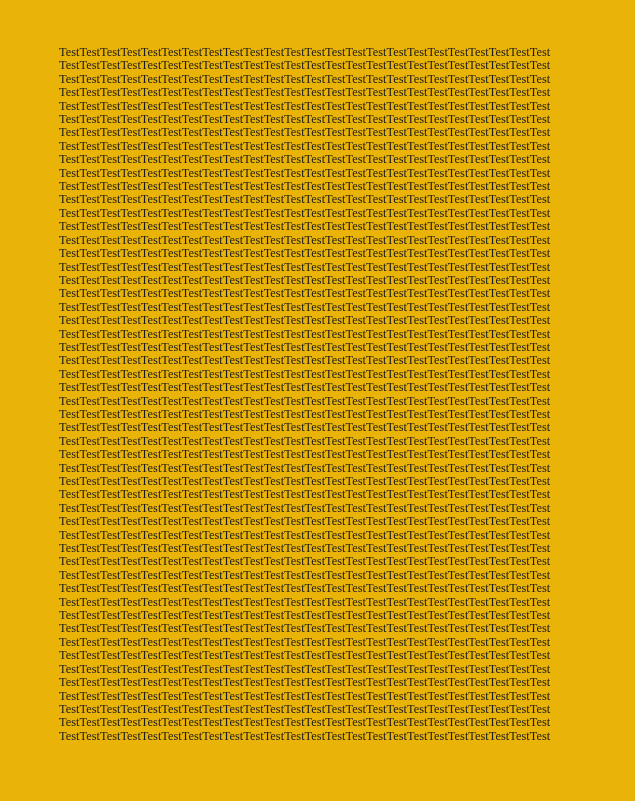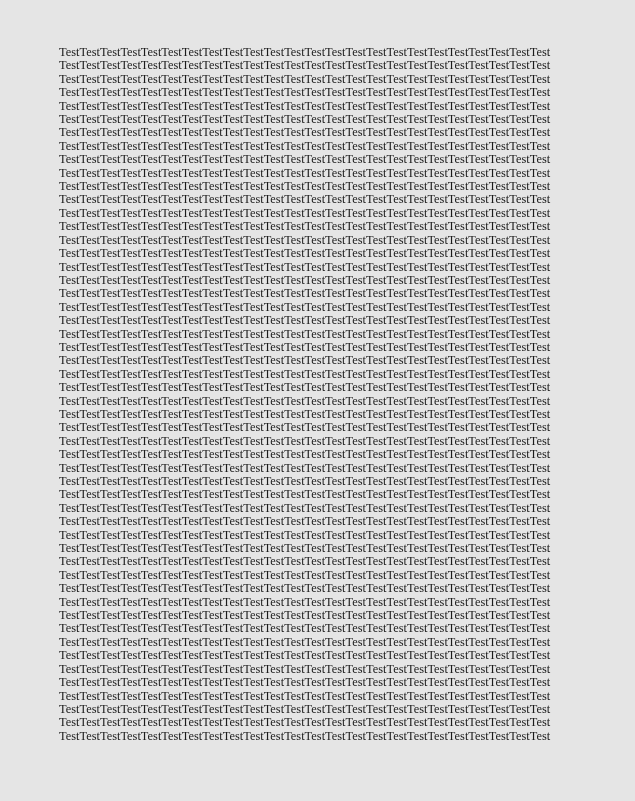--- a/index.html
+++ b/index.html
@@ -25,21 +25,21 @@
     white-space: nowrap;
     font-weight: normal;
   }
   .text-line {
     height: 13.42px;
   }
 </style>
 </head>
 <body>
 
-<div class="page" style="background: #e5e5e5;">
+<div class="page" style="background: #eab308;">
   <div class="text-block" style="color: rgb(27, 27, 27);">
       <div class="text-line">TestTestTestTestTestTestTestTestTestTestTestTestTestTestTestTestTestTestTestTestTestTestTestTest</div>
       <div class="text-line">TestTestTestTestTestTestTestTestTestTestTestTestTestTestTestTestTestTestTestTestTestTestTestTest</div>
       <div class="text-line">TestTestTestTestTestTestTestTestTestTestTestTestTestTestTestTestTestTestTestTestTestTestTestTest</div>
       <div class="text-line">TestTestTestTestTestTestTestTestTestTestTestTestTestTestTestTestTestTestTestTestTestTestTestTest</div>
       <div class="text-line">TestTestTestTestTestTestTestTestTestTestTestTestTestTestTestTestTestTestTestTestTestTestTestTest</div>
       <div class="text-line">TestTestTestTestTestTestTestTestTestTestTestTestTestTestTestTestTestTestTestTestTestTestTestTest</div>
       <div class="text-line">TestTestTestTestTestTestTestTestTestTestTestTestTestTestTestTestTestTestTestTestTestTestTestTest</div>
       <div class="text-line">TestTestTestTestTestTestTestTestTestTestTestTestTestTestTestTestTestTestTestTestTestTestTestTest</div>
       <div class="text-line">TestTestTestTestTestTestTestTestTestTestTestTestTestTestTestTestTestTestTestTestTestTestTestTest</div>

